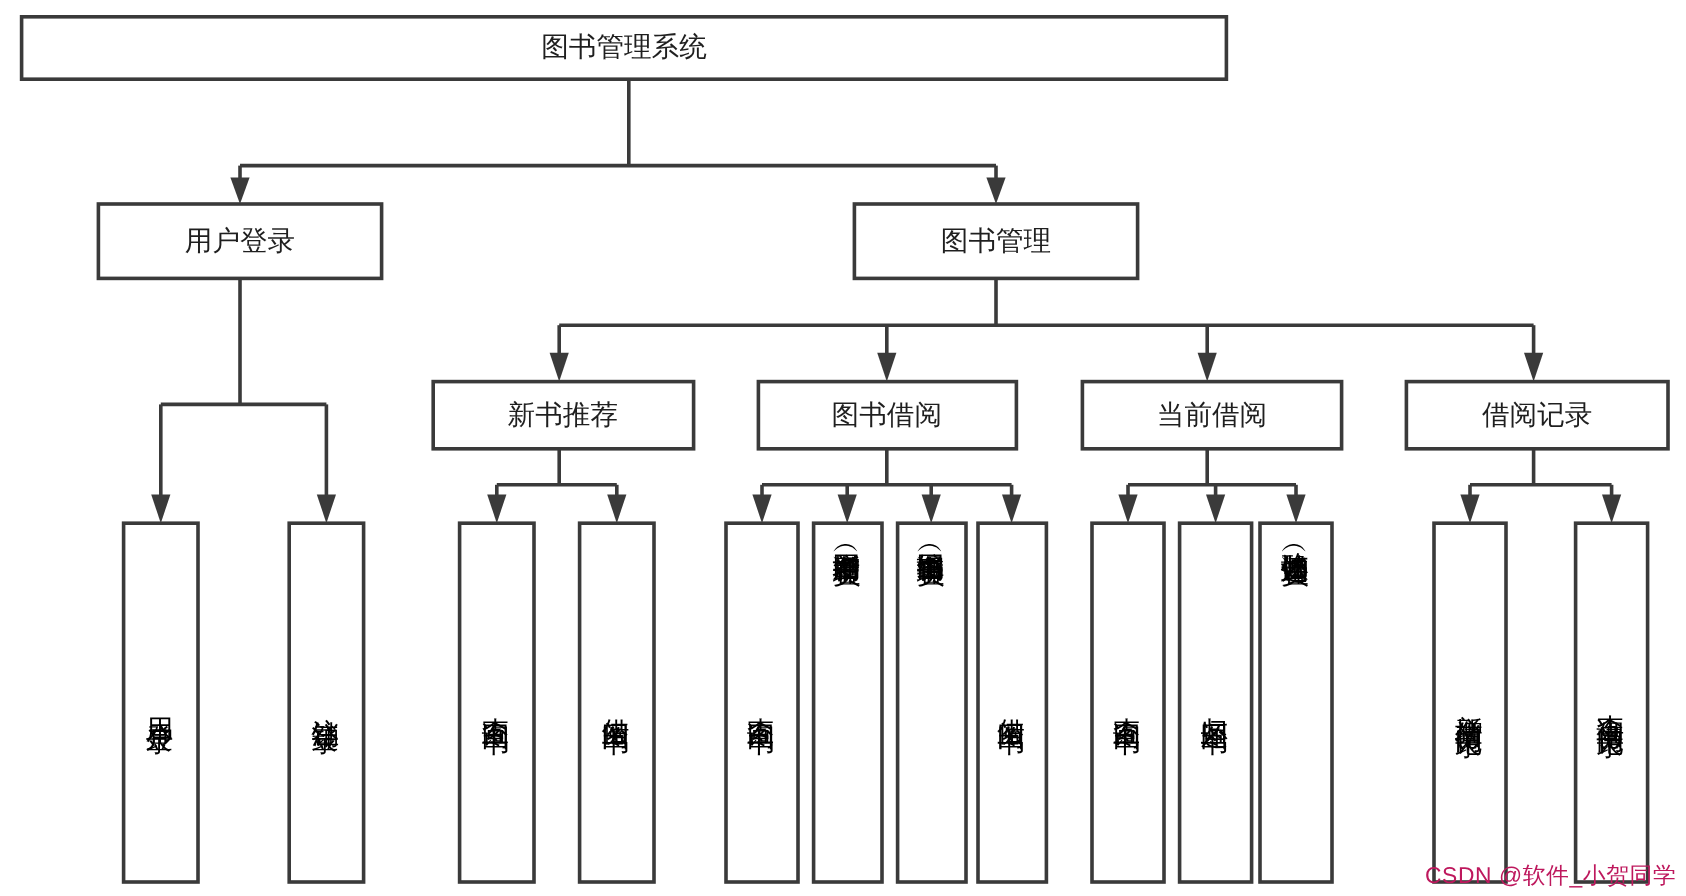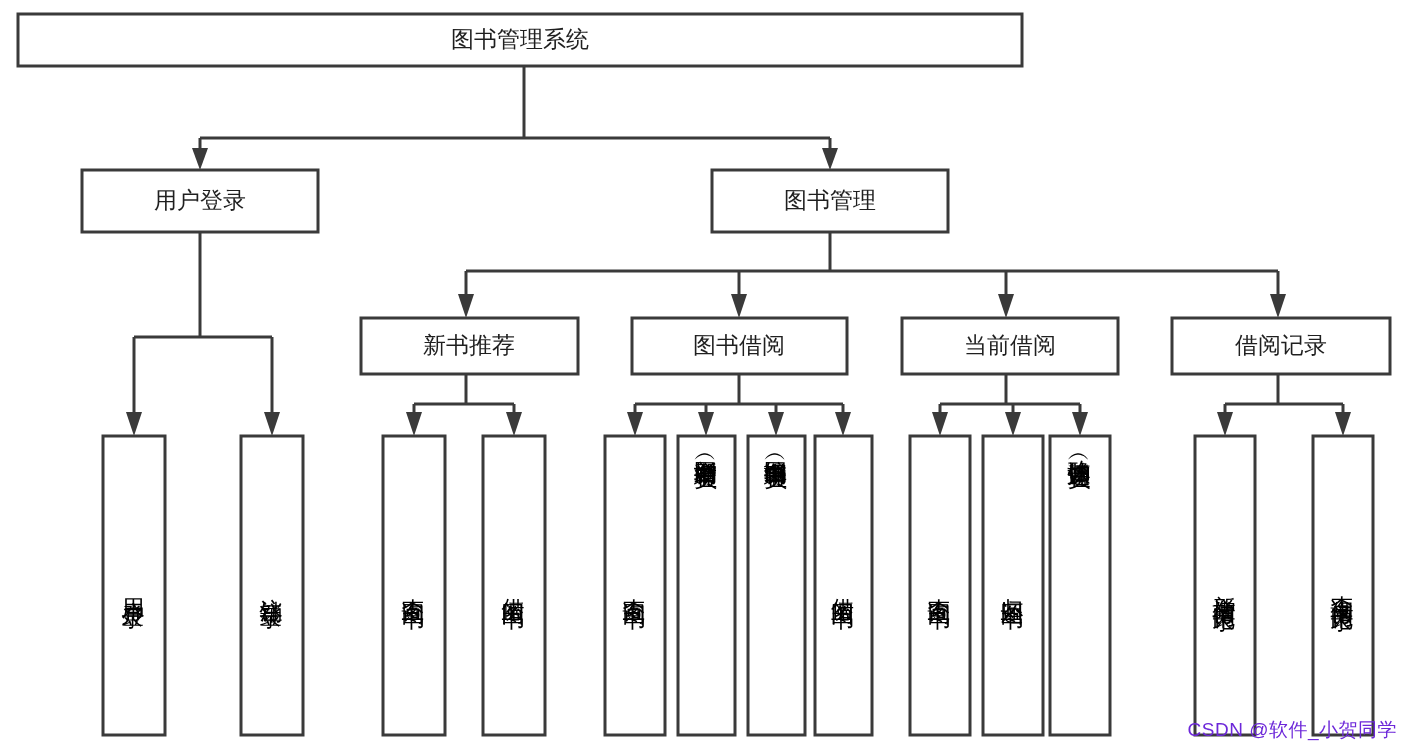--- a/index.html
+++ b/index.html
@@ -51,21 +51,21 @@
   .arrow-head {
     fill: #3a3a3a;
     stroke: none;
   }
   .watermark {
     position: absolute;
     right: 8px;
     bottom: 4px;
     font-family: "Liberation Sans", "DejaVu Sans", sans-serif;
     font-size: 19px;
-    color: #6d28d9;
+    color: #be185d;
     letter-spacing: 0.5px;
     user-select: none;
     pointer-events: none;
     white-space: nowrap;
   }
 </style>
 </head>
 <body>
 
 <svg id="diagram" viewBox="0 0 1405 747" xmlns="http://www.w3.org/2000/svg">

